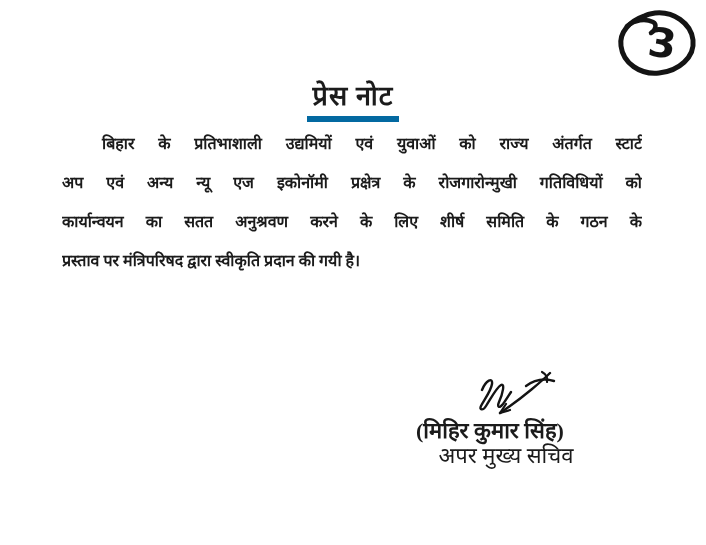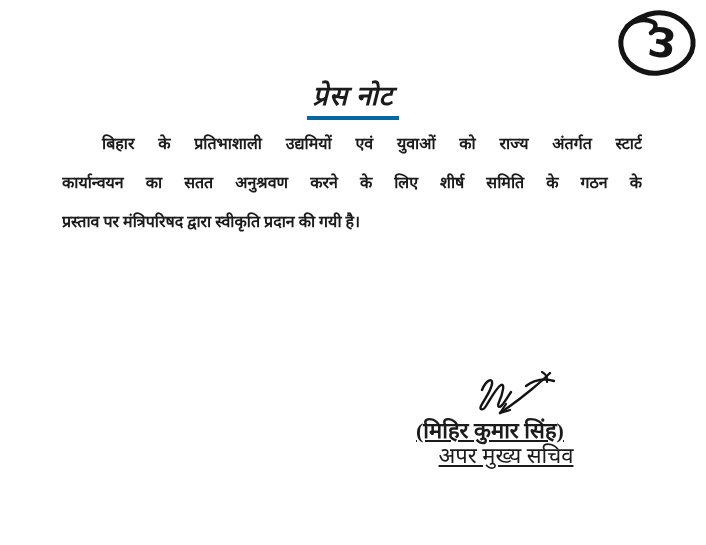--- a/index.html
+++ b/index.html
@@ -33,22 +33,21 @@
     right: 0;
     top: 76px;
     text-align: center;
   }
   .title-text {
     display: inline-block;
     font-size: 27px;
     font-weight: 700;
     letter-spacing: 1px;
     padding: 0 6px 3px 6px;
-    border-bottom: 4px solid #0369a1;
-    font-style: italic;
+    border-bottom: 6px solid #0369a1;
   }
 
   
   .body-paragraph {
     position: absolute;
     left: 62px;
     right: 64px;
     top: 124px;
     font-size: 16px;
     font-weight: 700;
@@ -69,21 +68,20 @@
     text-align-last: left;
   }
 
   
   .signature-block {
     position: absolute;
     left: 390px;
     top: 370px;
     width: 232px;
     text-align: center;
-    text-decoration: underline;
   }
   .signature-scribble {
     display: block;
     position: relative;
     left: 76px;
     width: 92px;
     height: 48px;
   }
   .signatory-name {
     position: relative;
@@ -123,20 +121,21 @@
     <path class="ink-stroke" stroke-width="4.5" d="M17,22 C25,16 35,14 43,18 C47,20 46,26 41,29"></path>
     <text x="52" y="53" text-anchor="middle" font-size="40" font-weight="700" font-family="DejaVu Sans, sans-serif" fill="#141414" transform="rotate(8 52 40)">3</text>
   </svg>
 
   <div class="title-row">
     <span class="title-text">प्रेस नोट</span>
   </div>
 
   <div class="body-paragraph">
     <div class="para-line first">बिहार के प्रतिभाशाली उद्यमियों एवं युवाओं को राज्य अंतर्गत स्टार्ट</div>
+    <div class="para-line">अप एवं अन्य न्यू एज इकोनॉमी प्रक्षेत्र के रोजगारोन्मुखी गतिविधियों को</div>
     <div class="para-line">कार्यान्वयन का सतत अनुश्रवण करने के लिए शीर्ष समिति के गठन के</div>
     <div class="para-line last">प्रस्ताव पर मंत्रिपरिषद द्वारा स्वीकृति प्रदान की गयी है।</div>
   </div>
 
   <div class="signature-block">
     <svg class="signature-scribble" viewBox="0 0 92 48" aria-hidden="true">
 
       <path class="ink-stroke" stroke-width="2.4" d="M16,20 C20,10 27,7 26,14 C25,21 18,30 15,36 C13,40 17,41 20,36 C25,28 31,17 35,15 C39,13 37,23 33,32 C31,37 33,39 37,34 C40,30 43,25 45,22"></path>
 
       <path class="ink-stroke" stroke-width="2.4" d="M84,3 C78,9 58,27 34,43"></path>

